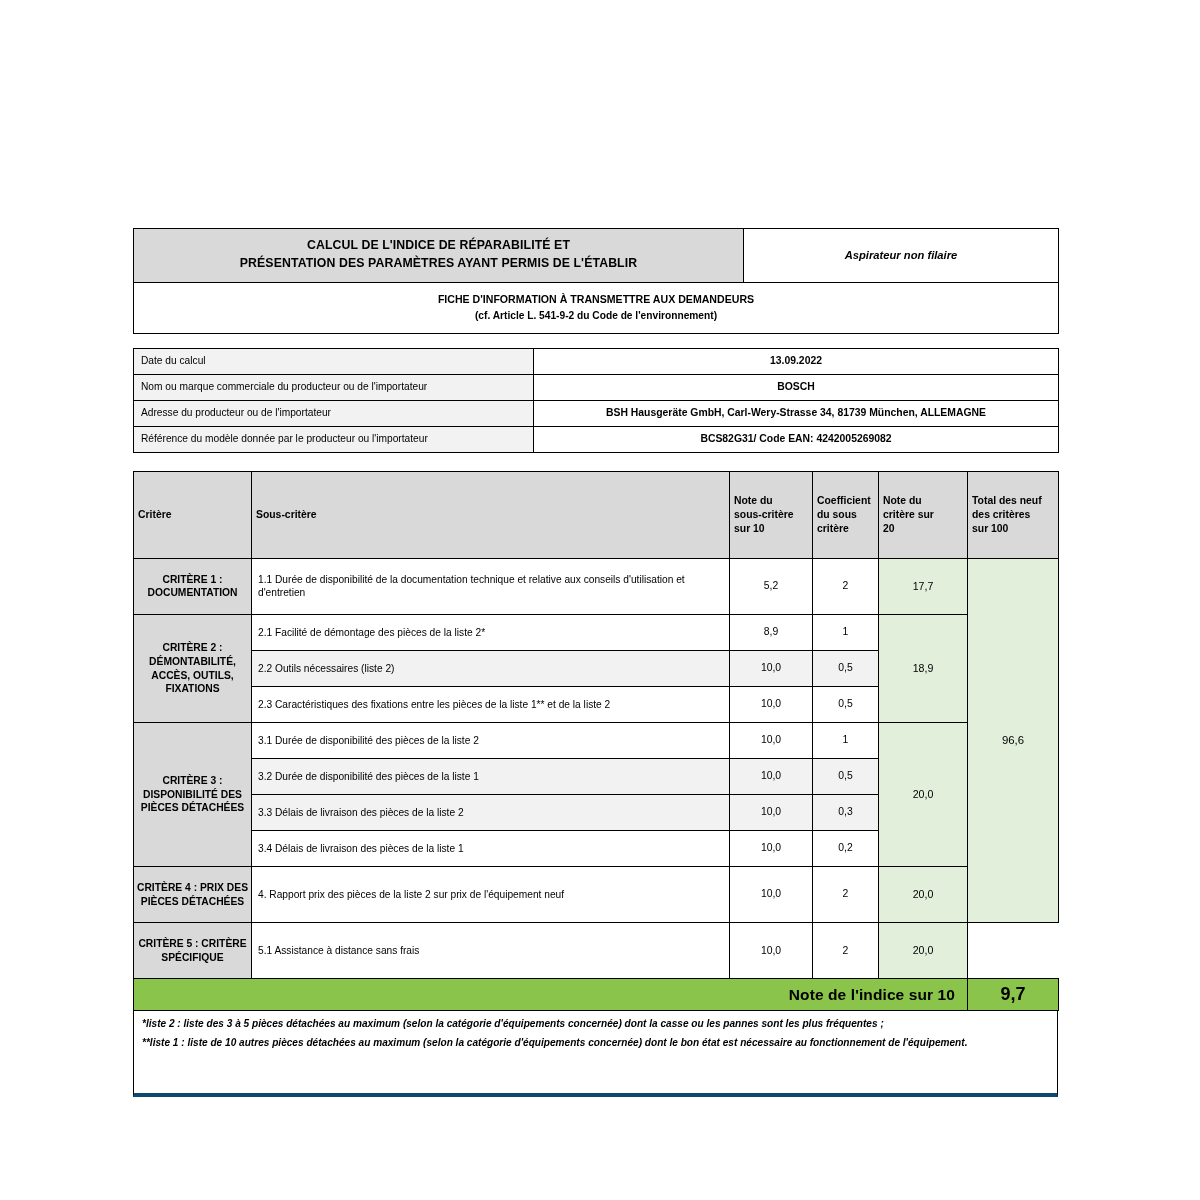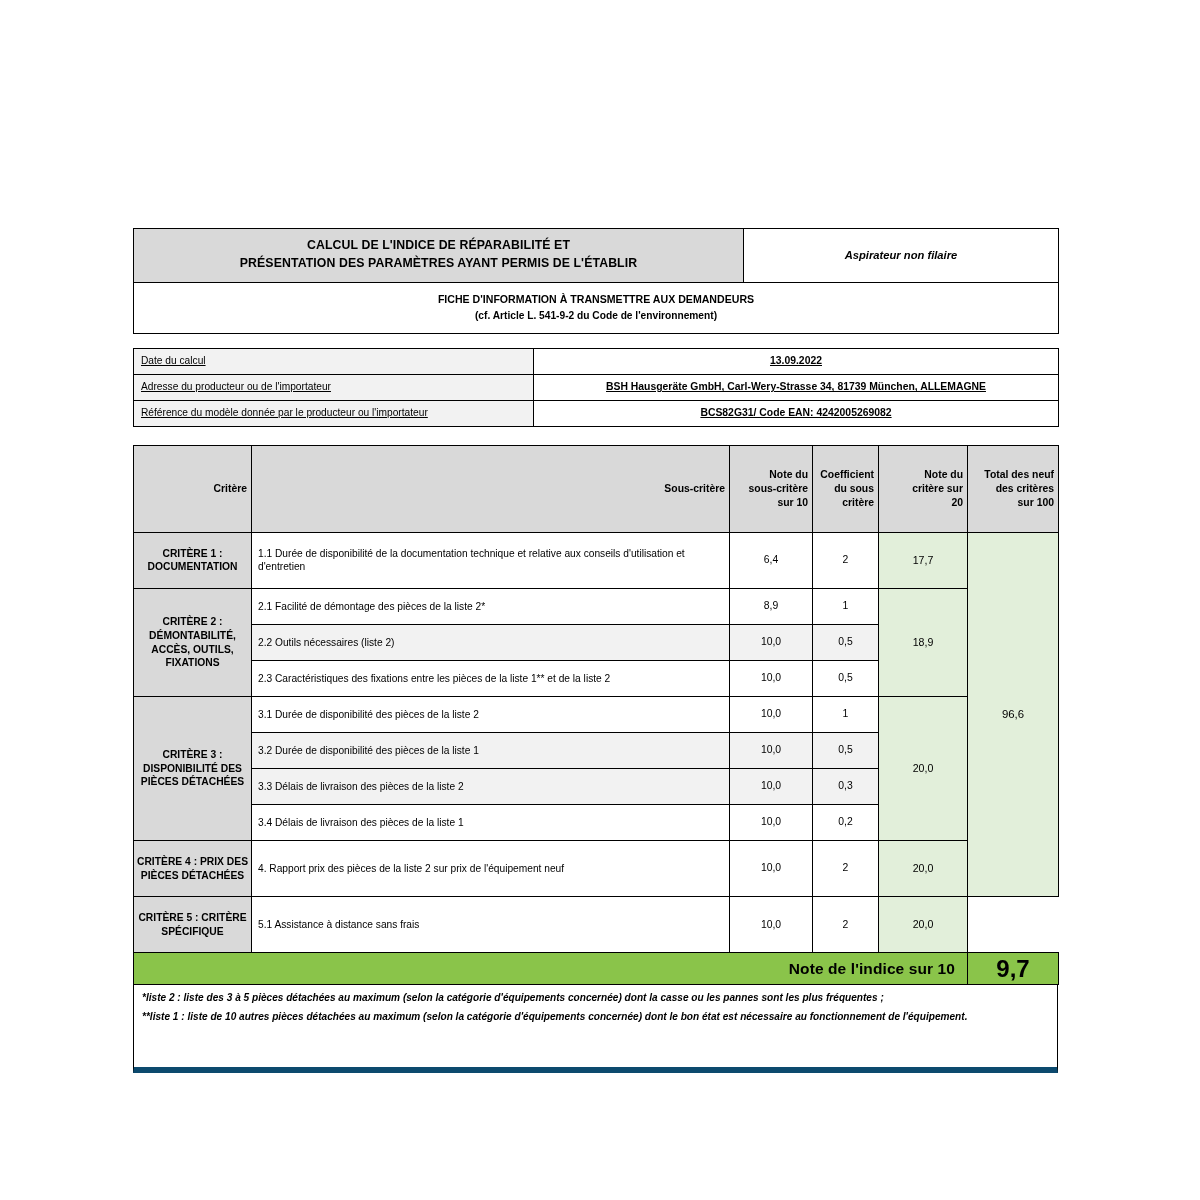--- a/index.html
+++ b/index.html
@@ -57,38 +57,38 @@
     text-align: center;
     font-weight: bold;
     font-size: 10.6px;
     padding: 9px 6px 10px 6px;
     line-height: 1.5;
     border-top: none;
   }
   .hdr .subtitle-cell .l2 { font-size: 10.2px; }
 
   
-  .info { width: 925px; margin-top: 14px; text-decoration: underline; }
+  .info { width: 925px; margin-top: 14px; }
   .info td { height: 25px; }
   .info .lbl {
     background: #f2f2f2;
     padding-left: 7px;
     font-size: 10.2px;
   }
   .info .val {
     text-align: center;
     font-weight: bold;
     font-size: 10.4px;
   }
 
   
   .grid { width: 925px; margin-top: 18px; }
   .grid .colhead {
     background: #d9d9d9;
-    text-align: right;
+    text-align: left;
     font-weight: bold;
     font-size: 10.4px;
     height: 86px;
     line-height: 1.35;
     padding: 0 4px;
   }
   .grid .crit {
     background: #d9d9d9;
     text-align: center;
     font-weight: bold;
@@ -125,29 +125,29 @@
     font-weight: bold;
     font-size: 15.5px;
     padding-right: 12px;
     height: 31px;
     letter-spacing: .1px;
   }
   .grid .final-value {
     background: #8ac44a;
     text-align: center;
     font-weight: bold;
-    font-size: 24px;
+    font-size: 18px;
   }
 
   
   .notes {
     width: 925px;
     border-left: 1px solid #000;
     border-right: 1px solid #000;
-    border-bottom: 6px solid #0c4a6e;
+    border-bottom: 4px solid #0c4a6e;
     box-sizing: border-box;
     padding: 6px 8px 38px 8px;
   }
   .notes p {
     margin: 0 0 4px 0;
     font-style: italic;
     font-weight: bold;
     font-size: 10.1px;
     line-height: 1.45;
   }
@@ -181,20 +181,24 @@
 
   <table class="info">
     <colgroup>
         <col style="width:400px">
         <col style="width:525px">
       </colgroup>
     <tbody>
       <tr class="info-row">
         <td class="lbl">Date du calcul</td>
         <td class="val">13.09.2022</td>
+      </tr>
+      <tr class="info-row">
+        <td class="lbl">Nom ou marque commerciale du producteur ou de l'importateur</td>
+        <td class="val">BOSCH</td>
       </tr>
       <tr class="info-row">
         <td class="lbl">Adresse du producteur ou de l'importateur</td>
         <td class="val">BSH Hausgeräte GmbH, Carl-Wery-Strasse 34, 81739 München, ALLEMAGNE</td>
       </tr>
       <tr class="info-row">
         <td class="lbl">Référence du modèle donnée par le producteur ou l'importateur</td>
         <td class="val">BCS82G31/ Code EAN: 4242005269082</td>
       </tr>
     </tbody>
@@ -234,21 +238,21 @@
           <div>sur 100</div>
         </td>
       </tr>
 
       <tr class="body-row">
         <td class="crit" rowspan="1">
           <div>CRITÈRE 1 :</div>
           <div>DOCUMENTATION</div>
         </td>
         <td class="sub" style="height:36px">1.1 Durée de disponibilité de la documentation technique et relative aux conseils d'utilisation et d'entretien</td>
-        <td class="num">6,4</td>
+        <td class="num">5,2</td>
         <td class="num">2</td>
         <td class="note20" rowspan="1">17,7</td>
         <td class="total100" rowspan="9">96,6</td>
       </tr>
 
       <tr class="body-row">
         <td class="crit" rowspan="3">
           <div>CRITÈRE 2 :</div>
           <div>DÉMONTABILITÉ,</div>
           <div>ACCÈS, OUTILS,</div>

